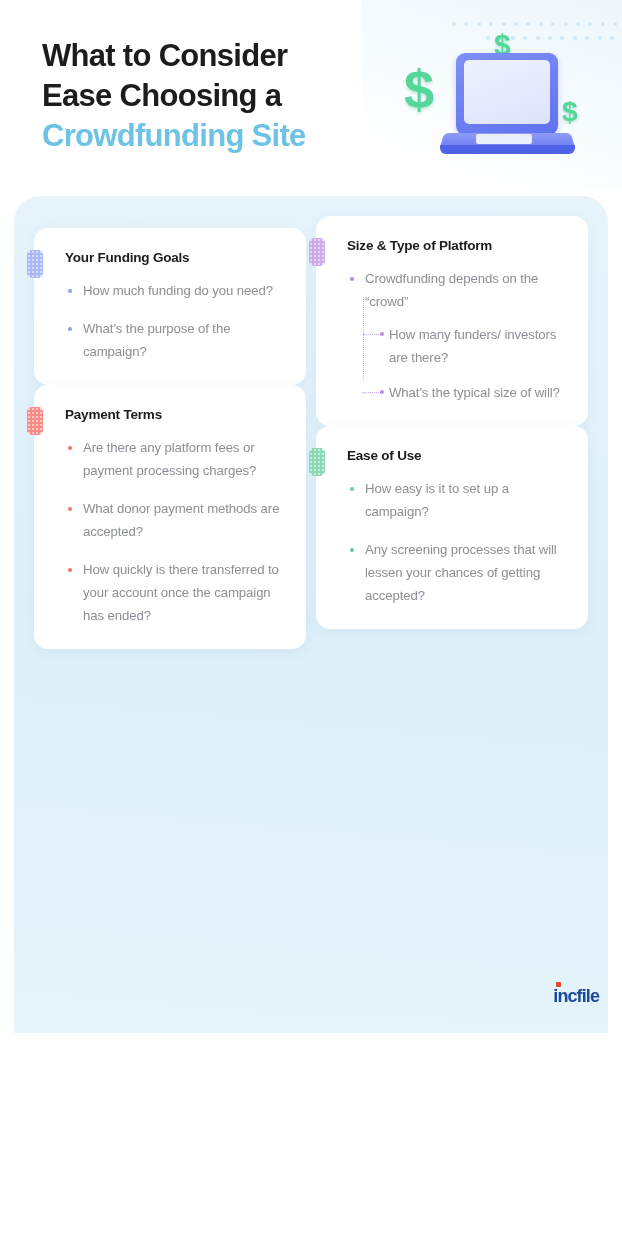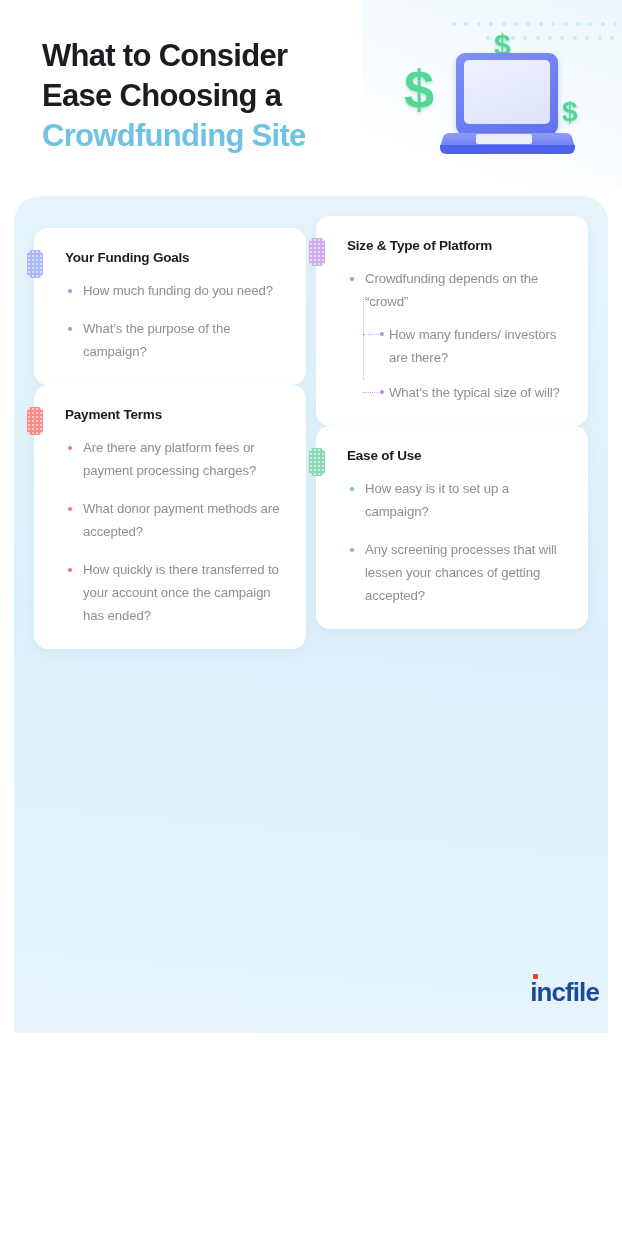--- a/index.html
+++ b/index.html
@@ -384,21 +384,21 @@
     position: absolute; left: 146px; top: 86px;
     width: 11px; height: 11px; border-radius: 50%;
     background: #8b8ee8;
   }
   .arc { position: absolute; left: 0; top: 0; }
 
   
   .logo {
     position: absolute;
     right: 23px; bottom: 28px;
-    font-size: 26px;
+    font-size: 18px;
     font-weight: 700;
     letter-spacing: -0.9px;
     color: #1a4a9c;
     line-height: 1;
   }
   .logo-dot {
     position: absolute;
     left: 3px; top: -5px;
     width: 5px; height: 5px;
     border-radius: 1px;

